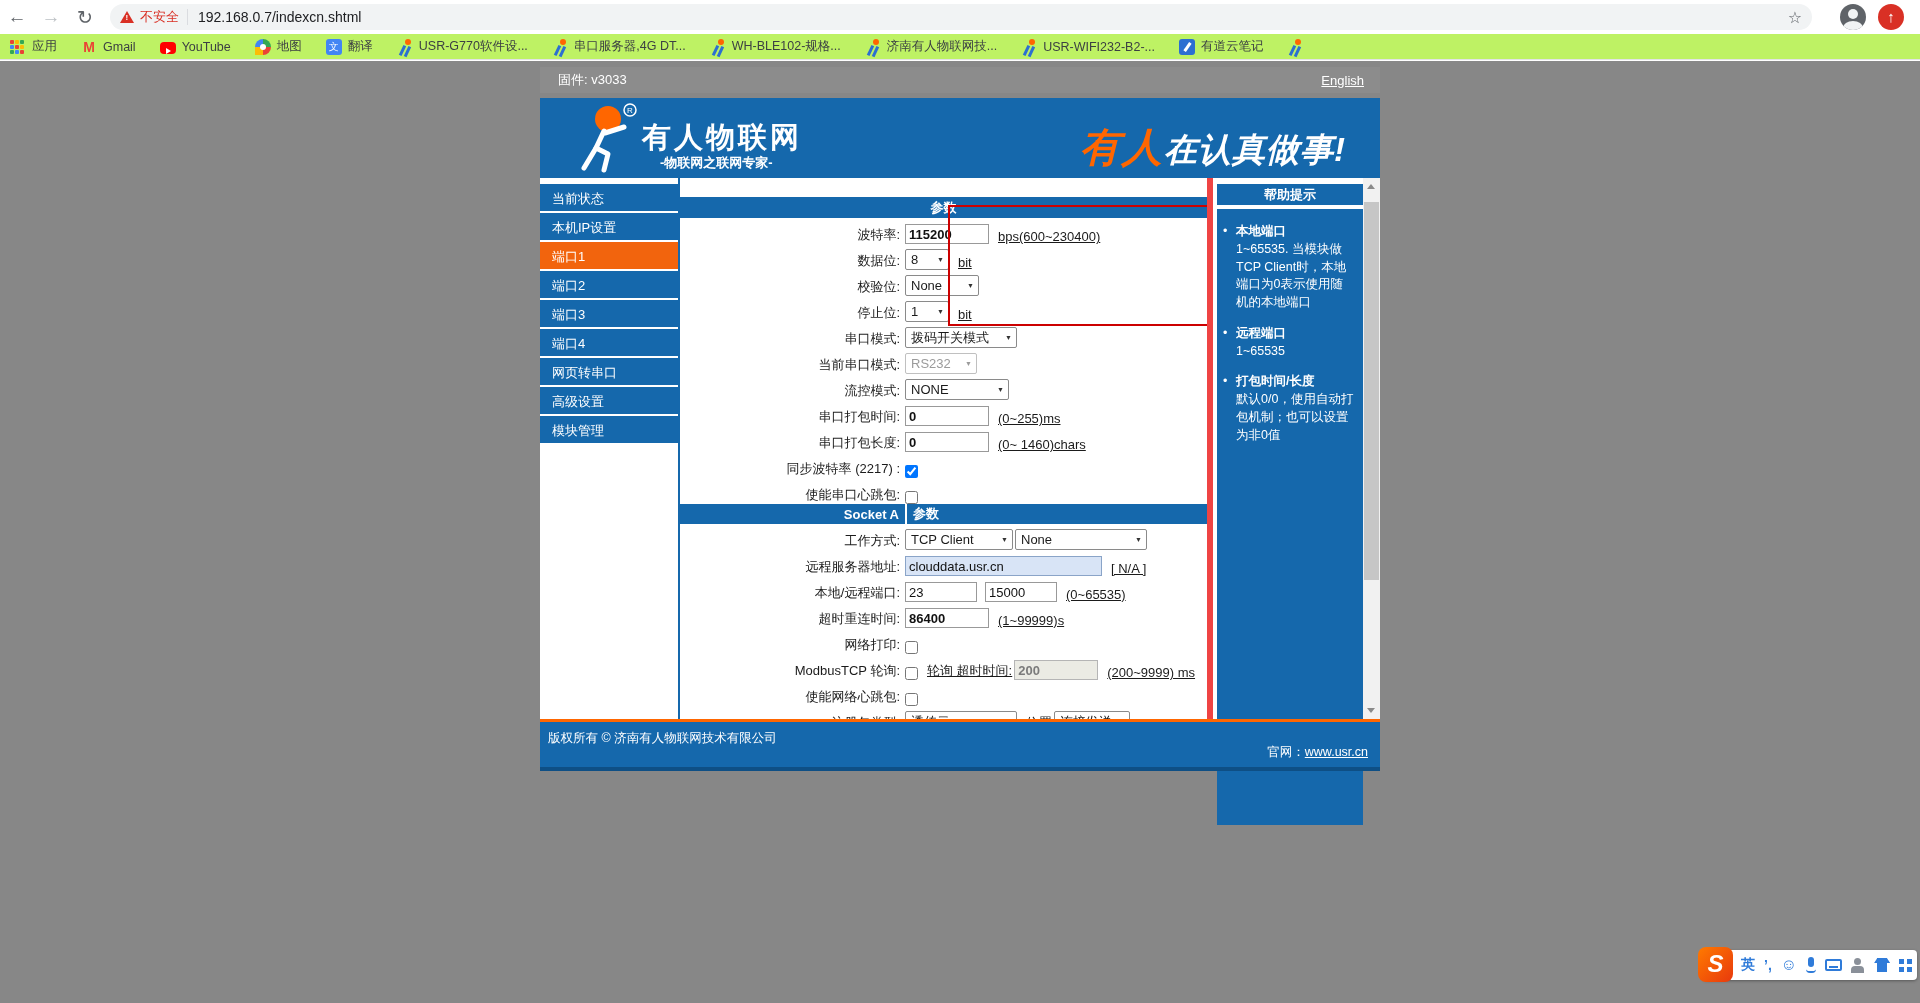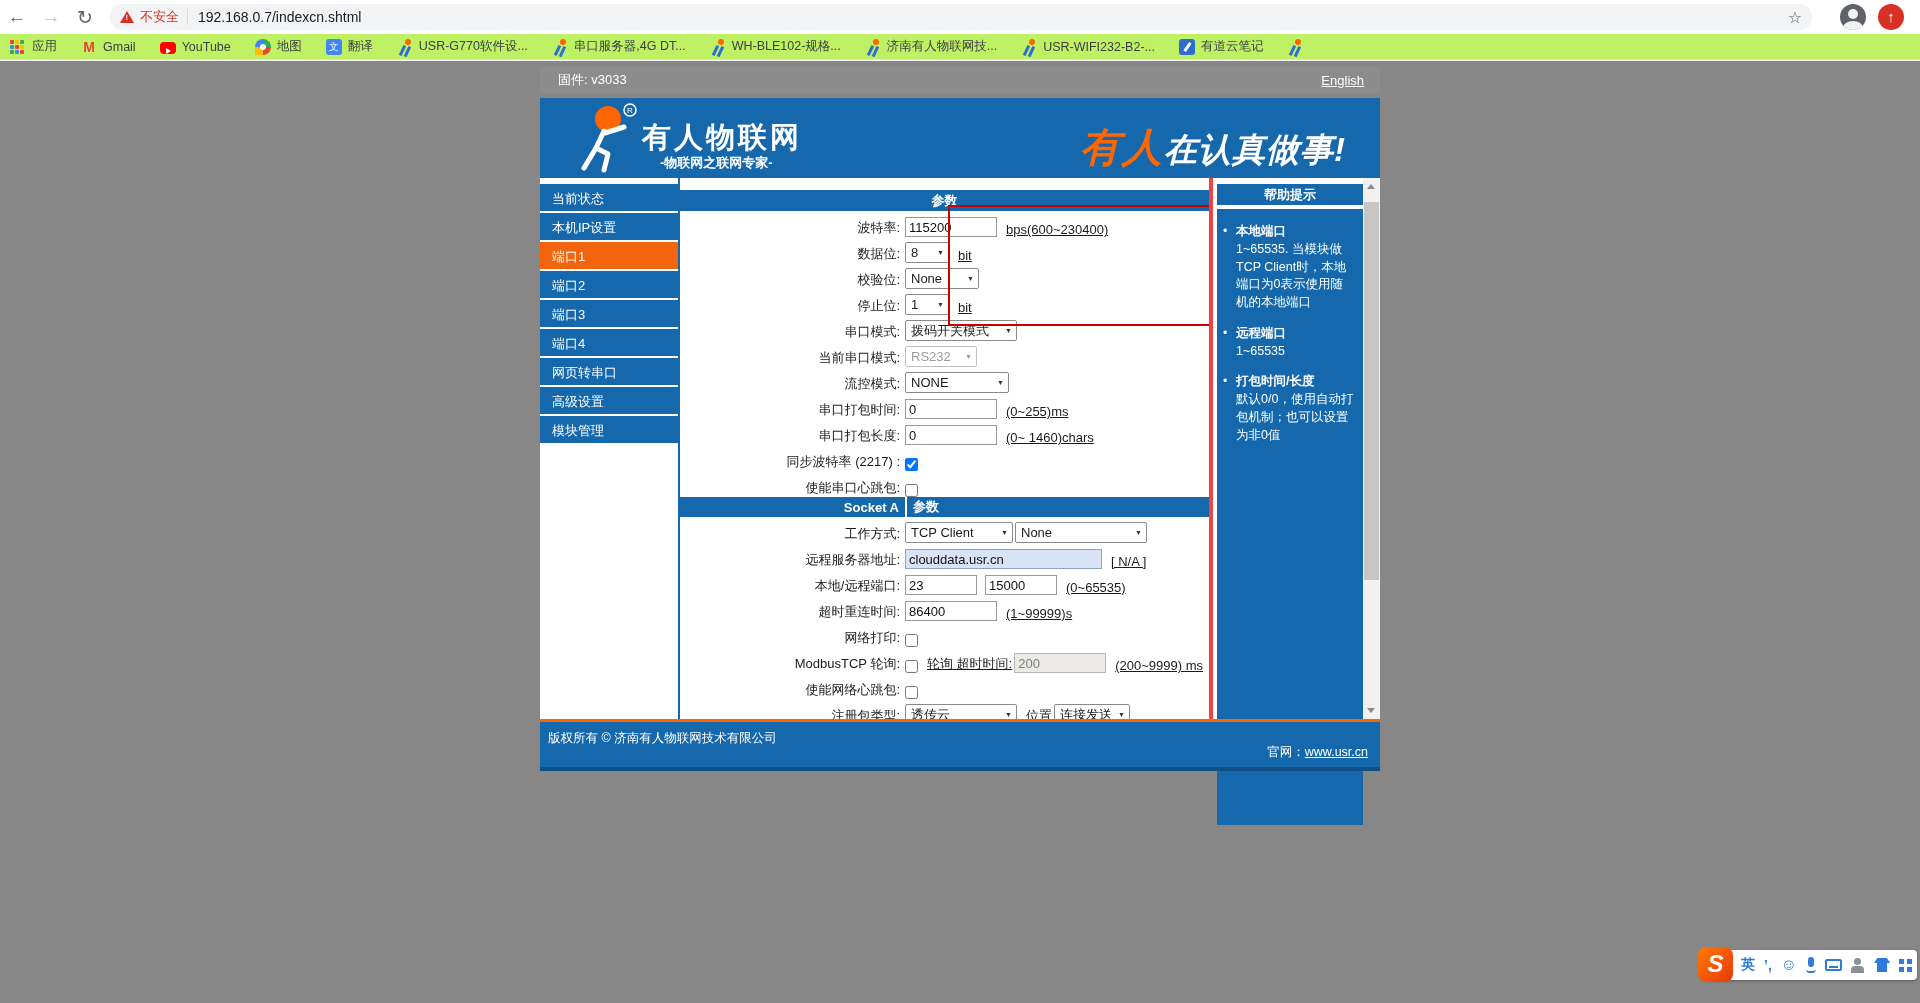--- a/index.html
+++ b/index.html
@@ -55,27 +55,27 @@
   .slogan { position:absolute; right:34px; top:22px; font-style:italic; font-weight:bold; white-space:nowrap; }
   .slogan .acc { color:#f60; font-size:40px; letter-spacing:2px; }
   .slogan .rest { color:#fff; font-size:33px; letter-spacing:1px; }
 
   
   .content { position:relative; height:541px; background:#fff; }
   .sidebar { position:absolute; left:0; top:6px; width:138px; }
   .side-item { height:29px; line-height:29px; background:#1568ac; color:#fff; font-size:13px; padding-left:12px; border-bottom:2px solid #fff; cursor:pointer; }
   .side-item.active { background:#f2640d; }
 
-  .form { position:absolute; left:138px; top:0; width:535px; height:541px; border-left:2px solid #1568ac; border-right:4px solid #ef4444; padding-top:12px; overflow:hidden; background:#fff; }
+  .form { position:absolute; left:138px; top:0; width:535px; height:541px; border-left:2px solid #1568ac; border-right:6px solid #ef4444; padding-top:19px; overflow:hidden; background:#fff; }
   .form-title { height:21px; line-height:21px; background:#1568ac; color:#fff; font-size:13px; font-weight:bold; text-align:center; }
   .frow { height:26px; display:flex; align-items:flex-end; font-size:13px; color:#1b1b1b; }
   .flabel { width:225px; text-align:right; padding-right:5px; flex:0 0 auto; }
   .fsuffix { margin-left:9px;text-decoration:underline; }
   .tin { height:20px; border:1px solid #999; font-size:13px; padding:0 3px; font-family:inherit; color:#111; background:#fff; }
-  .w82 { width:92px; } .w70 { width:72px; } .w195 { width:197px; }
+  .w82 { width:84px;font-weight:bold; } .w70 { width:72px; } .w195 { width:197px; }
   .tin.hl { background:#d8e4f6; border-color:#8aa4c8; }
   .tin.dis { background:#ebebe4; color:#7b7b7b; border-color:#b5b5b5; }
   .sel { display:inline-flex; align-items:center; justify-content:space-between; height:21px; border:1px solid #8a8a8a; border-radius:2px; background:#fff; font-size:13px; padding:0 4px 0 5px; cursor:pointer; }
   .sel:after { content:"▼"; font-size:7px; color:#333; margin-left:6px; }
   .sel.dis { color:#9b9b9b; border-color:#c0c0c0; }
   .sel.dis:after { color:#9b9b9b; }
   .s42{width:44px;} .s72{width:74px;} .s110{width:112px;} .s70{width:72px;} .s100{width:104px;} .s105{width:108px;} .s130{width:132px;} .s75{width:76px;}
   .gap2 { margin-left:2px; } .gap8 { margin-left:8px; }
   .cb { width:13px; height:13px; }
   .socketbar { height:20px; background:#1568ac; display:flex; align-items:center; color:#fff; font-size:13px; font-weight:bold; }

